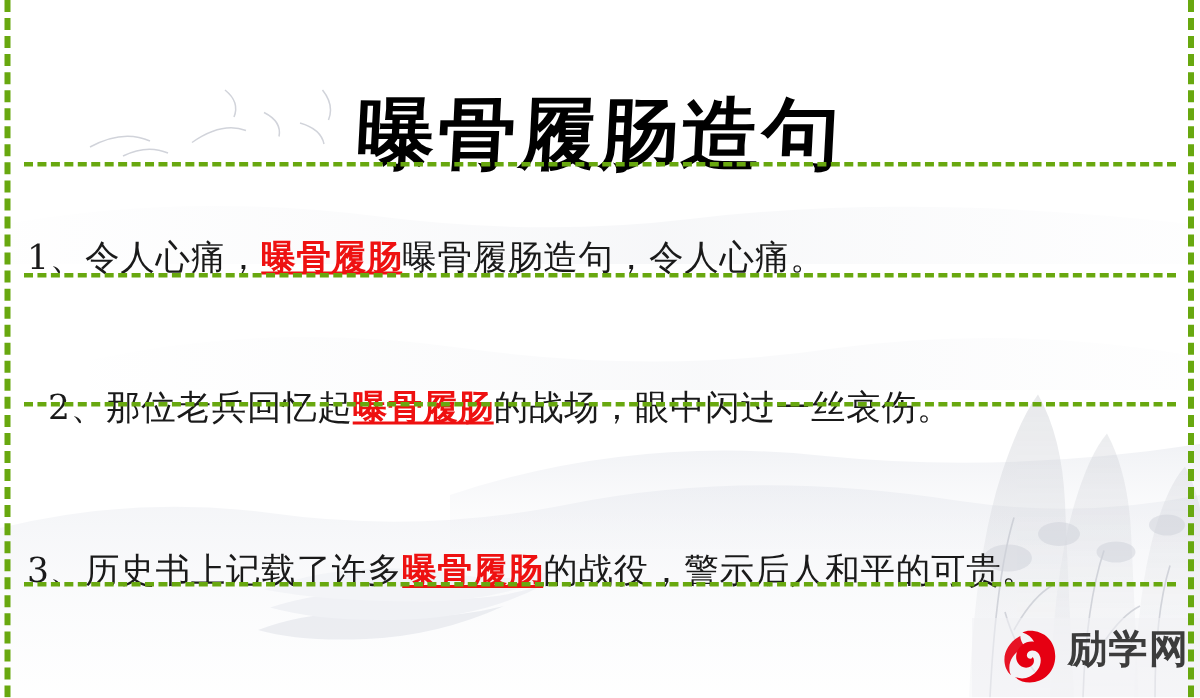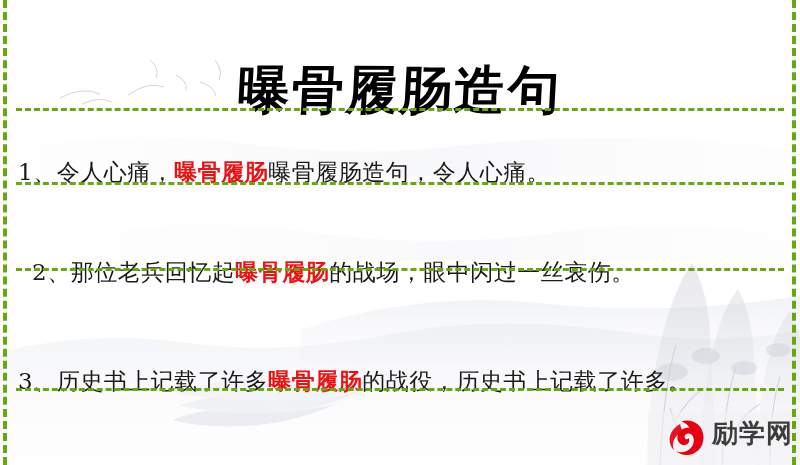--- a/index.html
+++ b/index.html
@@ -92,20 +92,21 @@
     color: #1a1a1a;
     letter-spacing: 0.5px;
   }
   .s1 { height: 74px; padding-top: 19px; }
   .s2 { height: 86px; padding-top: 22px; margin-left: 14px; }
   .s3 { height: 120px; padding-top: 22px; }
 
   .kw {
     color: var(--red);
     font-weight: 700;
+    text-decoration: underline;
   }
 
   
   .logo {
     position: absolute;
     left: 666px;
     top: 418px;
     display: flex;
     align-items: flex-start;
     gap: 6px;
@@ -208,21 +209,21 @@
   <div class="sep sep-4"></div>
 
   <h1 class="title">曝骨履肠造句</h1>
 
   <div class="sentences">
 
     <p class="sentence s1"><span>1、</span><span>令人心痛，</span><span class="kw">曝骨履肠</span><span>曝骨履肠造句，令人心痛。</span></p>
 
     <p class="sentence s2"><span>2、</span><span>那位老兵回忆起</span><span class="kw">曝骨履肠</span><span>的战场，眼中闪过一丝哀伤。</span></p>
 
-    <p class="sentence s3"><span>3、</span><span>历史书上记载了许多</span><span class="kw">曝骨履肠</span><span>的战役，历史书上记载了许多。</span></p>
+    <p class="sentence s3"><span>3、</span><span>历史书上记载了许多</span><span class="kw">曝骨履肠</span><span>的战役，警示后人和平的可贵。</span></p>
 
   </div>
 
   <div class="logo">
     <span class="logo-mark">
       <svg viewBox="0 0 40 40" xmlns="http://www.w3.org/2000/svg" aria-hidden="true">
         <path d="M20.5 2.5 C30.5 2.5 37.5 9.5 37.5 19.5 C37.5 29.5 30 37 20.5 37
                  C16.5 37 13 35.6 10.5 33.2 C14 34.8 17.5 34.6 20.6 33
                  C25.8 30.4 28.6 25.2 27.6 20.4 C27.0 17.4 24.8 15.4 22.0 15.6
                  C19.8 15.8 18.4 17.4 18.6 19.2 C18.8 20.6 20.0 21.4 21.2 21.2

